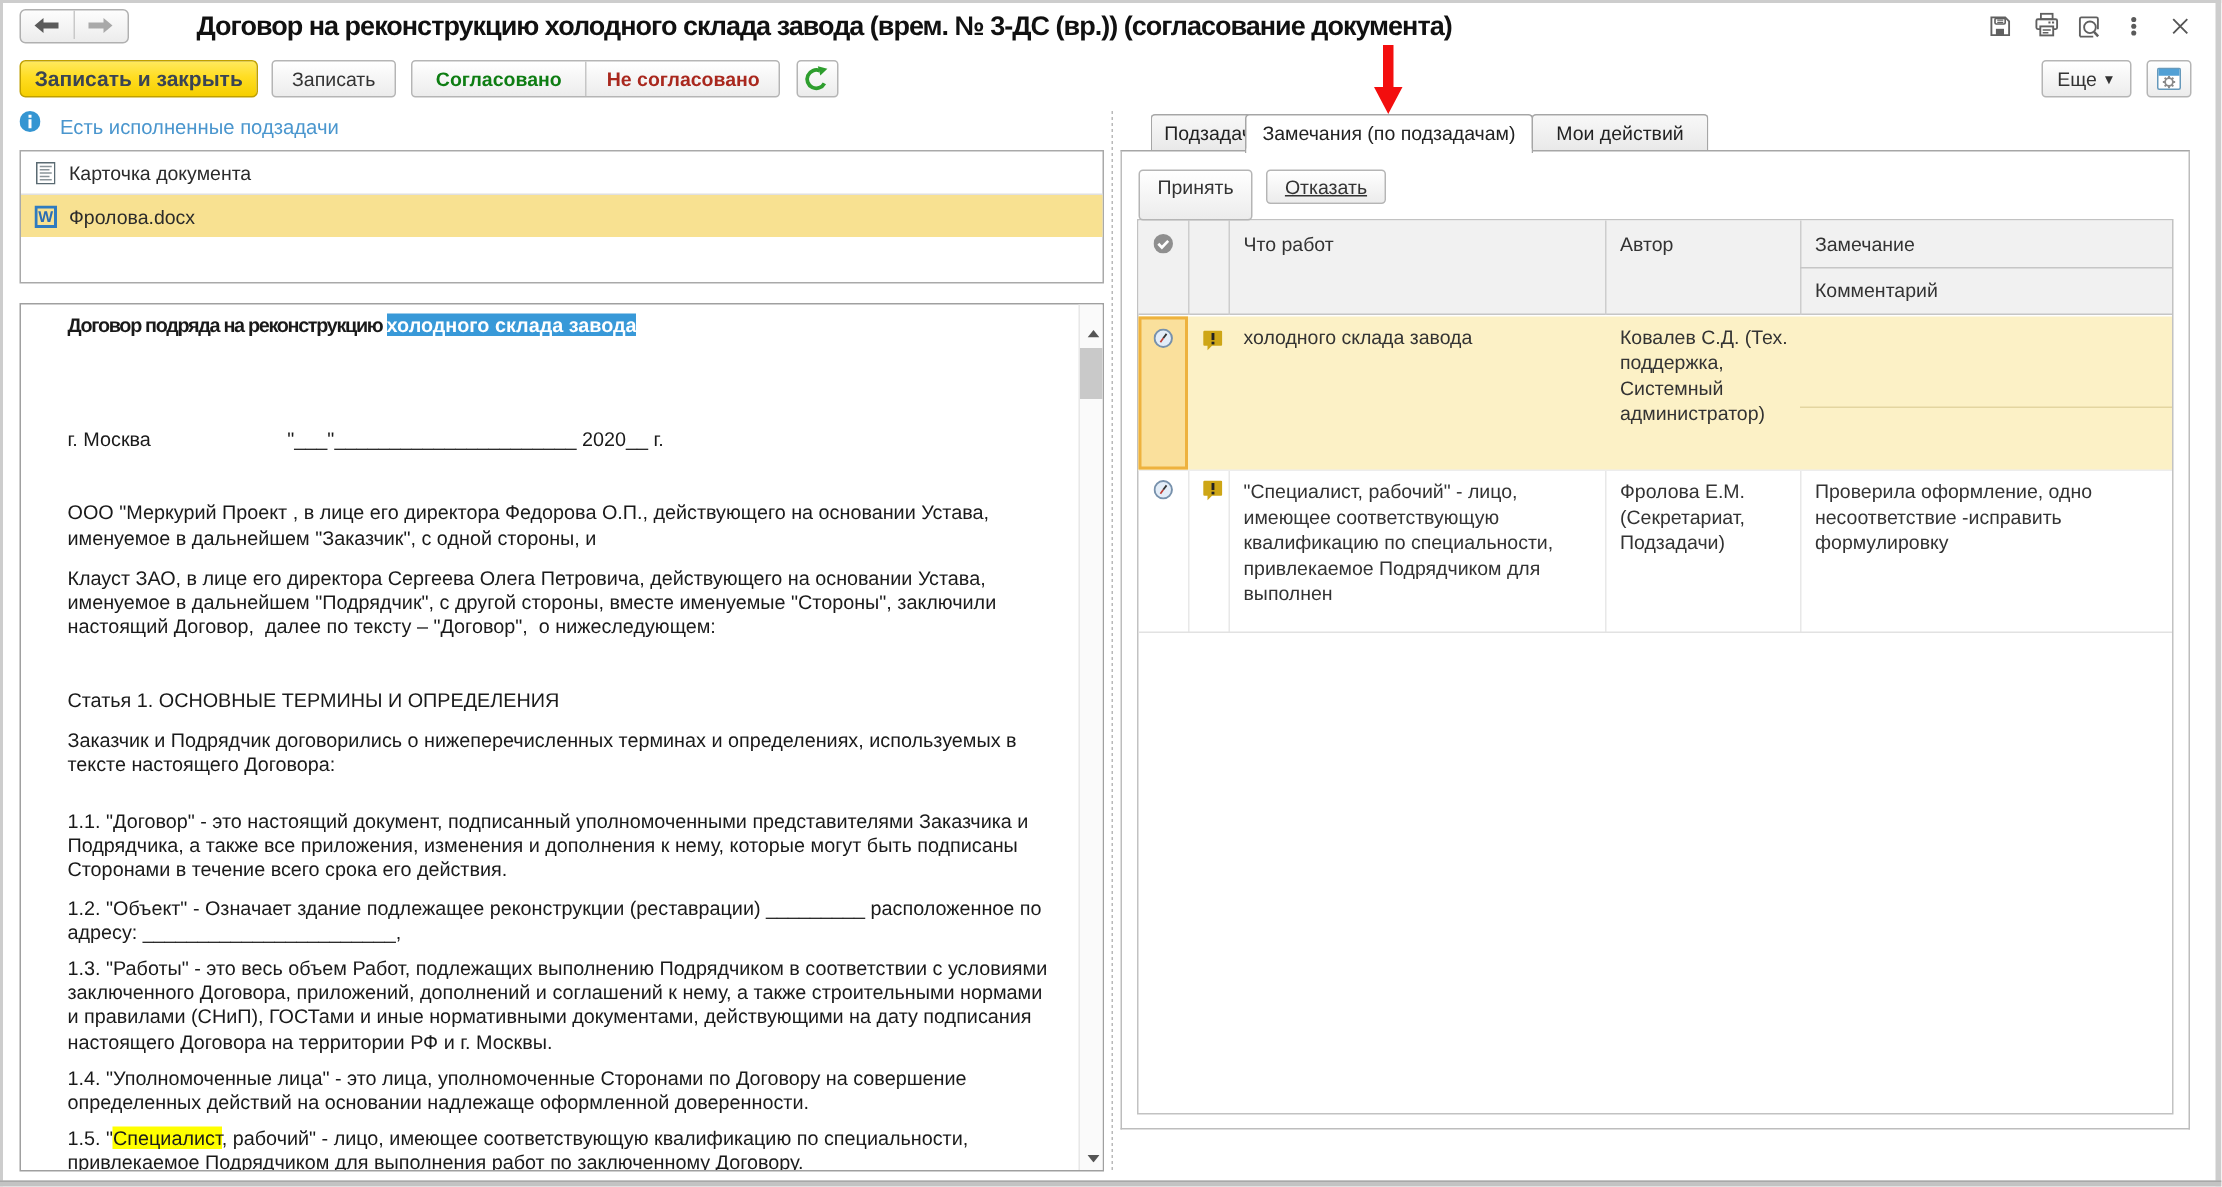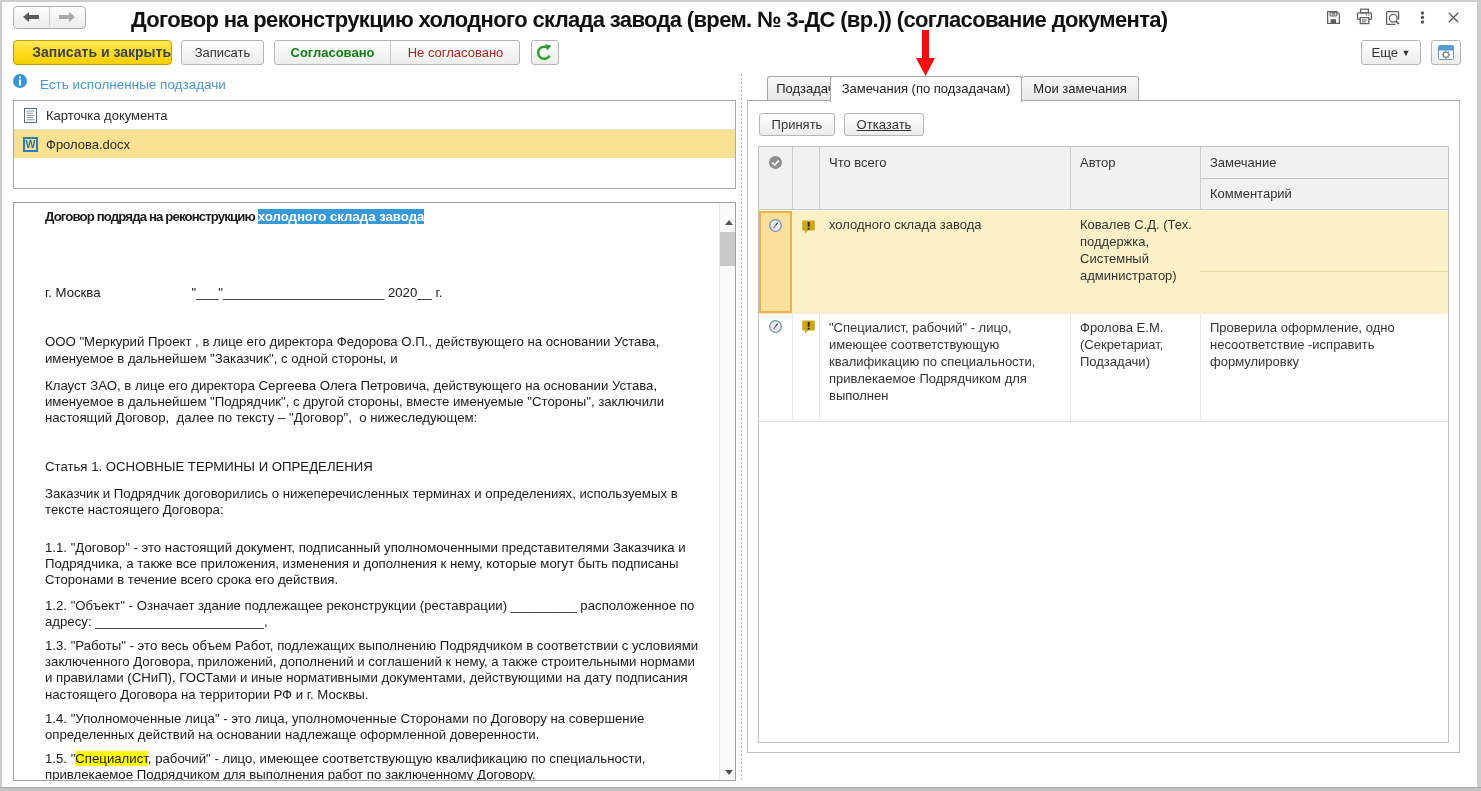--- a/index.html
+++ b/index.html
@@ -6,28 +6,28 @@
   .abs{position:absolute;}
   
   #frame-top{left:0;top:0;width:1481px;height:2px;background:#cdcdcd;}
   #frame-left{left:0;top:0;width:2px;height:791px;background:#cdcdcd;}
   #frame-right{left:1477px;top:0;width:4px;height:791px;background:#cdcdcd;}
   #frame-bottom{left:0;top:787px;width:1481px;height:4px;background:#c3c3c3;border-top:1px solid #a8a8a8;}
   
   #navbox{left:13px;top:6px;width:71px;height:21px;border:1px solid #b0b0b0;border-radius:4px;background:linear-gradient(#fdfdfd,#ececec);}
   #navdiv{left:49px;top:7px;width:1px;height:19px;background:#c9c9c9;}
   
-  #title{left:131px;top:7px;font-size:22px;letter-spacing:-0.66px;font-weight:bold;color:#111;white-space:nowrap;}
+  #title{left:131px;top:7px;font-size:18px;letter-spacing:-0.66px;font-weight:bold;color:#111;white-space:nowrap;}
   
   .btn{border:1px solid #b5b5b5;border-radius:3px;background:linear-gradient(#ffffff,#ececec);font-size:13px;color:#333;text-align:center;box-sizing:border-box;}
-  #btn-save-close{left:13px;top:40px;width:159px;height:25px;border:1px solid #c0a000;border-radius:4px;background:linear-gradient(#ffe95e 0%,#ffdd22 45%,#f6cf00 100%);font-weight:bold;font-size:14px;color:#3a4453;line-height:23px;text-align:right;box-sizing:border-box;}
+  #btn-save-close{left:13px;top:40px;width:159px;height:25px;border:1px solid #c0a000;border-radius:4px;background:linear-gradient(#ffe95e 0%,#ffdd22 45%,#f6cf00 100%);font-weight:bold;font-size:14px;color:#3a4453;line-height:23px;text-align:center;box-sizing:border-box;}
   #btn-save{left:181px;top:40px;width:83px;height:25px;line-height:23px;}
   #btn-group{left:274px;top:40px;width:246px;height:25px;line-height:23px;}
   #btn-agree{left:0;top:0;width:115px;height:23px;font-weight:bold;color:#0e7d13;line-height:23px;text-align:center;}
-  #btn-disagree{left:115px;top:0;width:130px;height:23px;font-weight:normal;color:#a9281e;line-height:23px;text-align:center;border-left:1px solid #c6c6c6;box-sizing:border-box;}
+  #btn-disagree{left:115px;top:0;width:130px;height:23px;font-weight:bold;color:#a9281e;line-height:23px;text-align:center;border-left:1px solid #c6c6c6;box-sizing:border-box;}
   #btn-refresh{left:531px;top:40px;width:28px;height:25px;}
   #btn-more{left:1361px;top:40px;width:60px;height:25px;line-height:23px;}
   #btn-winset{left:1431px;top:40px;width:30px;height:25px;}
   
   #info-text{left:40px;top:77px;font-size:13.5px;color:#4a96ce;}
   
   #listbox{left:13px;top:100px;width:723px;height:89px;border:1px solid #a9a9a9;box-sizing:border-box;background:#fff;}
   #listrow2{left:14px;top:130px;width:721px;height:28px;background:#f8e191;}
   #listdivider{left:14px;top:129px;width:721px;height:1px;background:#e0e0e0;}
   .listtext{font-size:13px;color:#2b2b2b;}
@@ -41,21 +41,21 @@
   #docsb{left:705px;top:0px;width:18px;height:577px;background:#fafafa;border-left:1px solid #e8e8e8;}
   #docsb-thumb{top:29px;width:17px;height:34px;background:#c9c9c9;}
   
   #splitv{left:741px;top:74px;width:1px;height:708px;background-image:linear-gradient(#b9b9b9 50%,transparent 50%);background-size:1px 4px;}
   
   .tab{position:absolute;top:76px;height:24px;border:1px solid #a6a6a6;border-bottom:none;border-radius:3px 3px 0 0;background:linear-gradient(#f8f8f8,#e9e9e9);font-size:13px;color:#222;text-align:center;line-height:24px;box-sizing:border-box;}
   #tab1{left:747px;width:84px;margin-left:20px;}
   #tab2{left:830px;width:192px;background:#fff !important;height:26px;z-index:5;}
   #tab3{left:1021px;width:118px;}
   #tabpanel{left:747px;top:100px;width:713px;height:653px;border:1px solid #bdbdbd;border-top:1px solid #a6a6a6;box-sizing:border-box;background:#fff;}
-  #btn-accept{left:759px;top:113px;width:76px;height:23px;line-height:21px;}
+  #btn-accept{left:759px;top:113px;width:76px;height:34px;line-height:21px;}
   #btn-reject{left:844px;top:113px;width:80px;height:23px;line-height:21px;text-decoration:underline;}
   
   #rtable{left:758px;top:146px;width:691px;height:597px;border:1px solid #c2c2c2;box-sizing:border-box;background:#fff;}
   #rheader{left:0px;top:0px;width:689px;height:63px;background:#f1f1f1;border-bottom:1px solid #c6c6c6;box-sizing:border-box;}
   .gv1{position:absolute;top:0;width:1px;height:63px;background:#cdcdcd;}
   .gv2{position:absolute;top:64px;width:1px;height:103px;background:rgba(255,255,255,0.8);}
   .gv3{position:absolute;top:167px;width:1px;height:108px;background:#e8e8e8;}
   .htext{position:absolute;font-size:13px;color:#333;}
   #row1{left:0;top:64px;width:689px;height:103px;background:#fcf1c6;border-bottom:1px solid #ededed;box-sizing:border-box;}
   #row1 .celltext{position:absolute;font-size:13px;color:#333;line-height:17px;}
@@ -201,21 +201,21 @@
     </svg>
 </div>
 
 
 <div class="abs" id="splitv"></div>
 
 
 <div id="tabrow">
   <div class="tab" id="tab1">Подзадачи</div>
   <div class="tab" id="tab2">Замечания (по подзадачам)</div>
-  <div class="tab" id="tab3">Мои замечания</div>
+  <div class="tab" id="tab3">Мои действий</div>
 </div>
 <div class="abs" id="tabpanel"></div>
 <div class="abs" style="left:831px;top:99px;width:190px;height:3px;background:#fff;z-index:6"></div>
 <div class="abs btn" id="btn-accept" style="z-index:7">Принять</div>
 <div class="abs btn" id="btn-reject" style="z-index:7">Отказать</div>
 
 
 <div class="abs" id="rtable">
   <div class="abs" id="rheader"></div>
   <div class="abs gv1" style="left:33px"></div>
@@ -223,21 +223,21 @@
   <div class="abs gv1" style="left:311px"></div>
   <div class="abs gv1" style="left:441px"></div>
   <div class="abs gv2" style="left:33px"></div>
   <div class="abs gv2" style="left:60px"></div>
   <div class="abs gv2" style="left:311px"></div>
   <div class="abs gv2" style="left:441px"></div>
   <div class="abs gv3" style="left:33px"></div>
   <div class="abs gv3" style="left:60px"></div>
   <div class="abs gv3" style="left:311px"></div>
   <div class="abs gv3" style="left:441px"></div>
-  <div class="abs htext" style="left:70px;top:8px">Что всего</div>
+  <div class="abs htext" style="left:70px;top:8px">Что работ</div>
   <div class="abs htext" style="left:321px;top:8px">Автор</div>
   <div class="abs htext" style="left:451px;top:8px">Замечание</div>
   <div class="abs" style="left:441px;top:31px;width:248px;height:1px;background:#c6c6c6"></div>
   <div class="abs htext" style="left:451px;top:39px">Комментарий</div>
   <svg class="abs" style="left:10px;top:9px" width="13" height="13" viewBox="0 0 13 13">
       <circle cx="6.5" cy="6.5" r="6.5" fill="#8f8f8f"></circle>
       <path d="M3.2 6.5 L5.6 9 L9.8 4.6" fill="none" stroke="#fff" stroke-width="1.8"></path>
     </svg>
 
   <div class="abs" id="row1">

